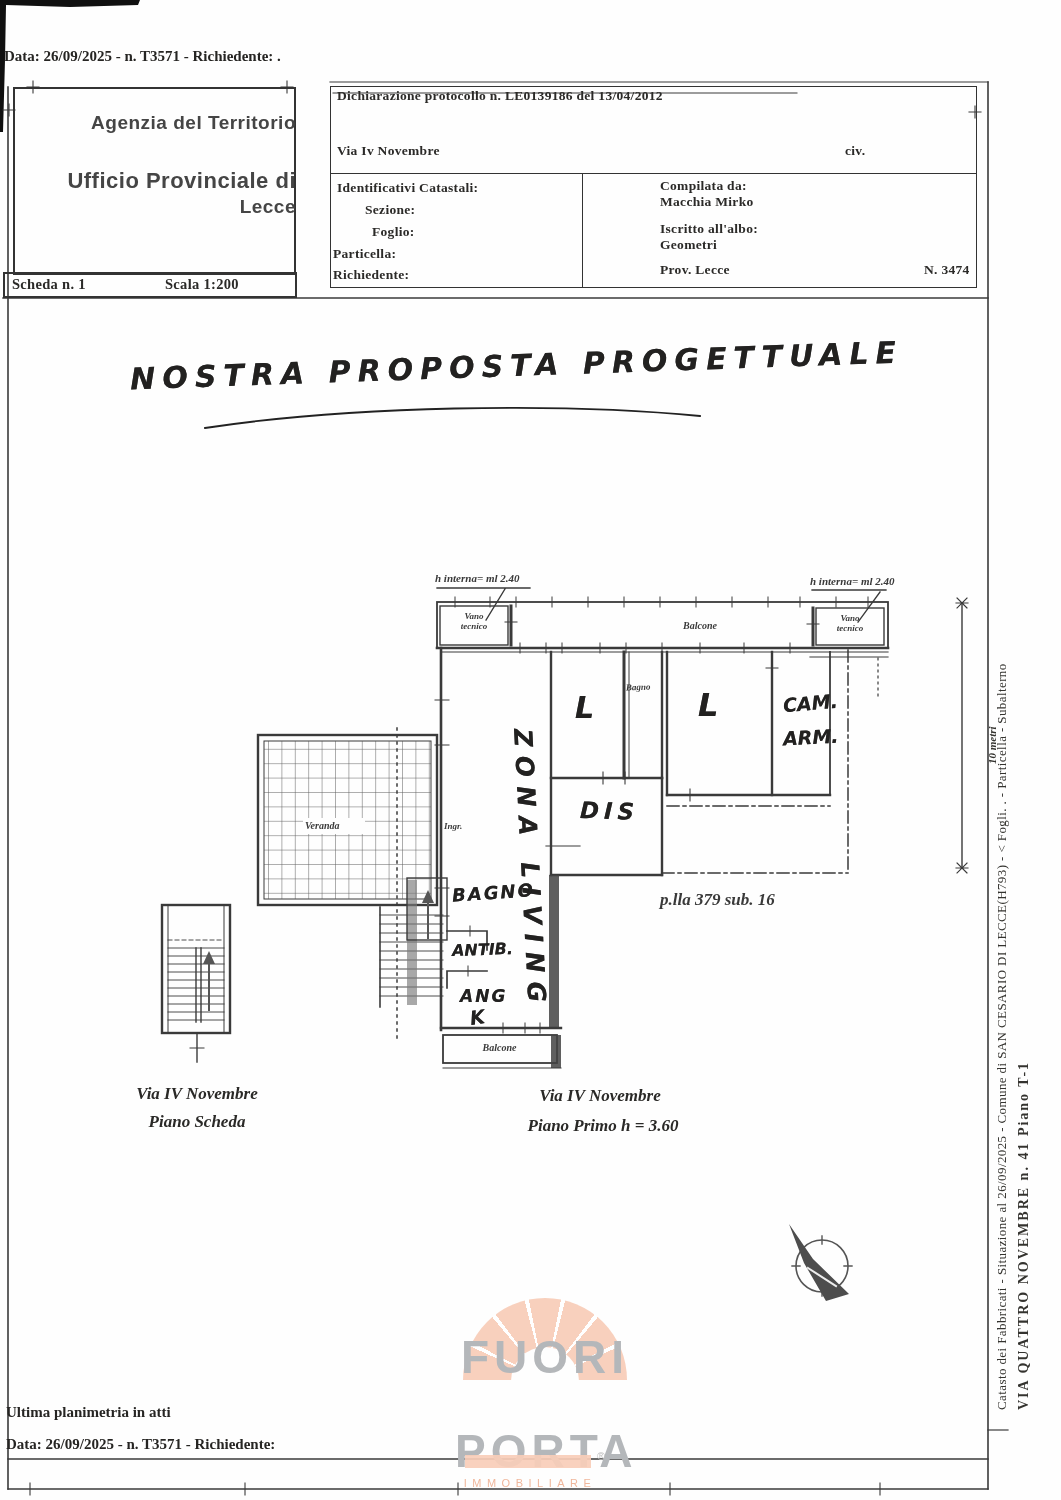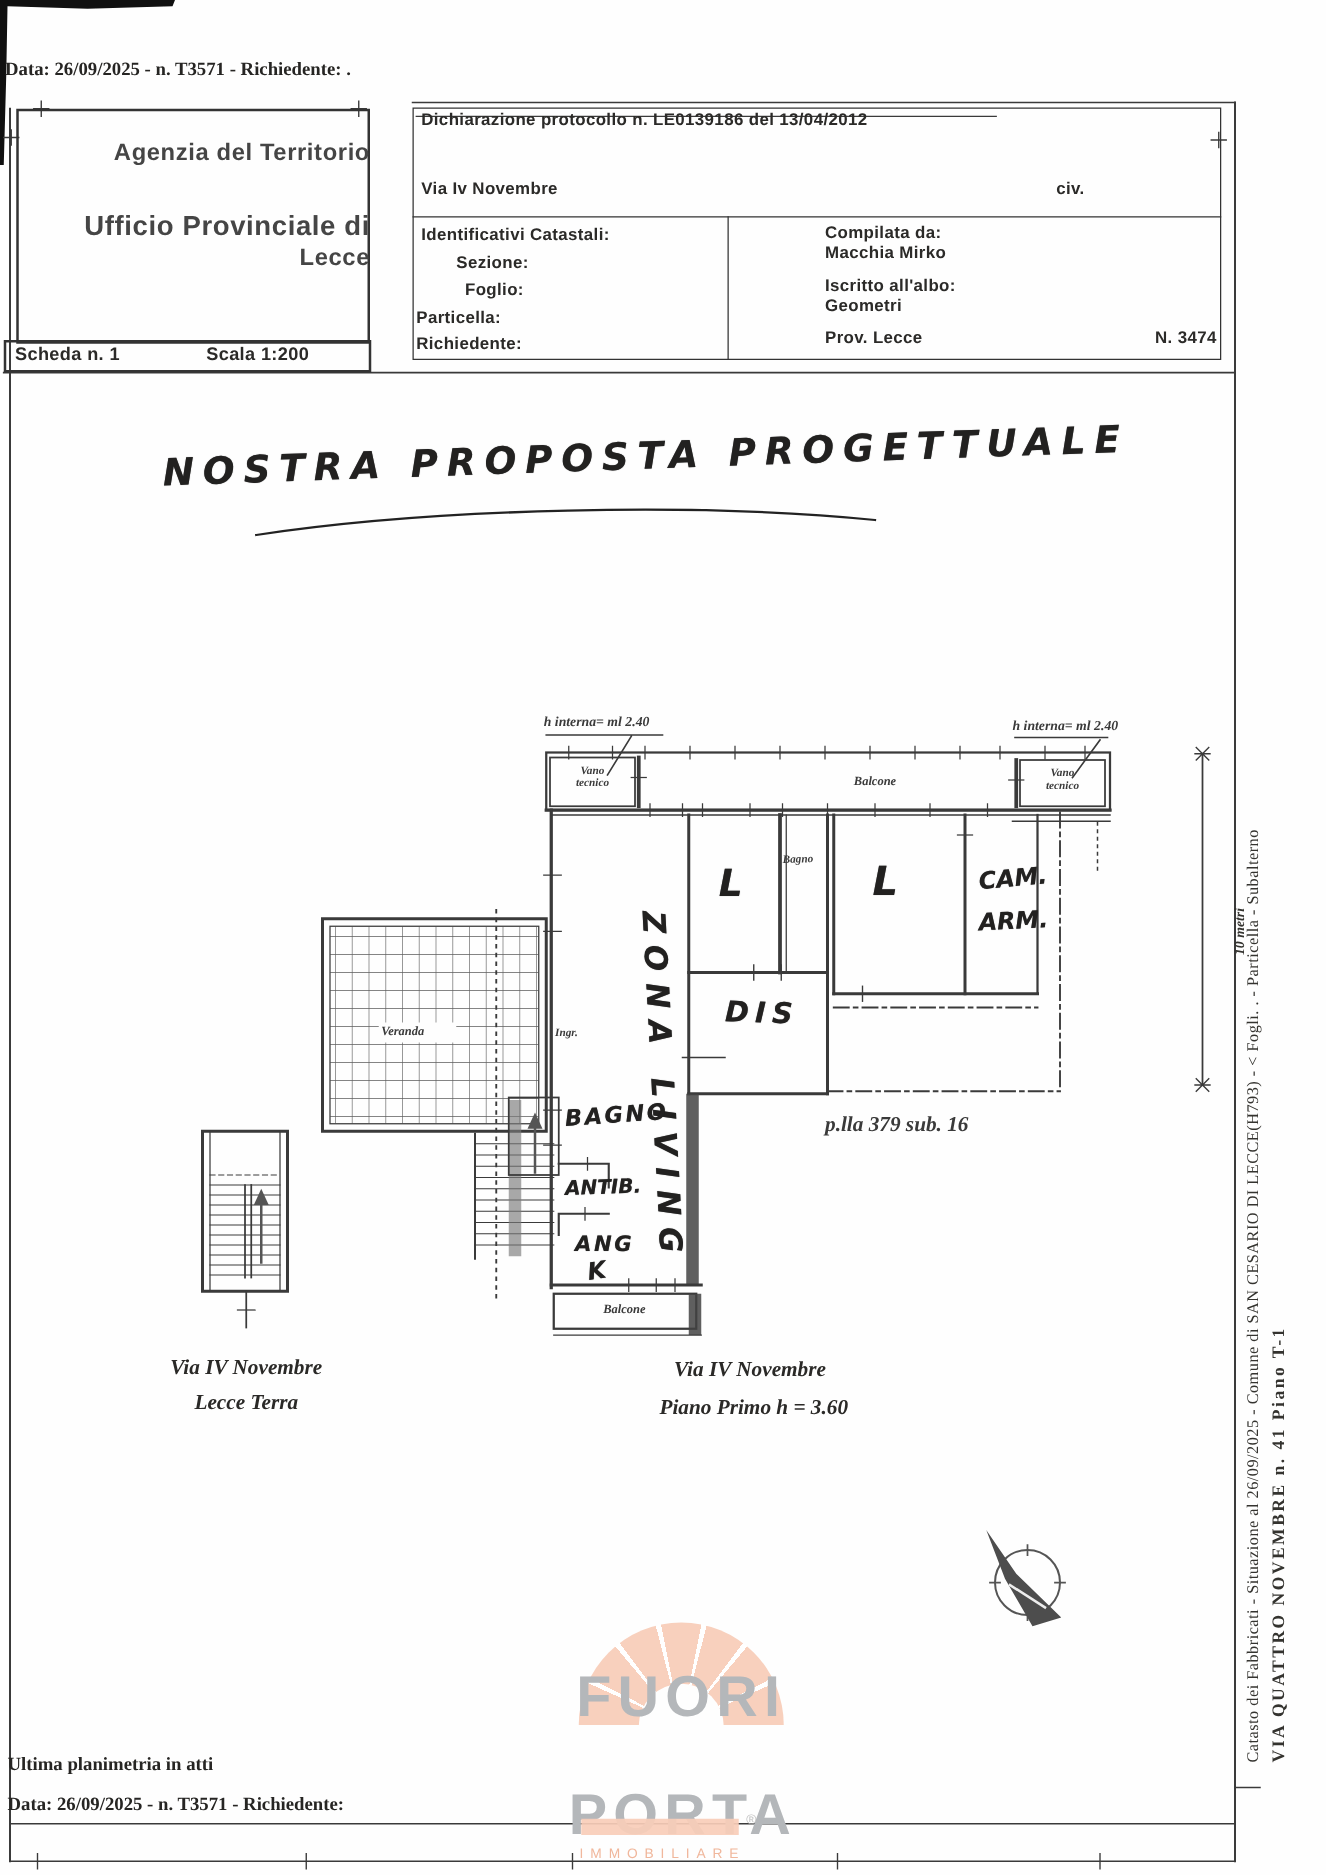--- a/index.html
+++ b/index.html
@@ -2,21 +2,21 @@
 <html><head>
 <meta charset="utf-8">
 <style>
   html,body{margin:0;padding:0;background:#e8e8e8;}
   #sheet{position:relative;width:1061px;height:1500px;background:#fefefe;overflow:hidden;
          font-family:"Liberation Serif",serif;color:#2e2d2b;}
   #sheet *{box-sizing:border-box;}
   .abs{position:absolute;}
   svg.layer{position:absolute;left:0;top:0;pointer-events:none;}
   
-  .mono{font-family:Liberation Sans, sans-serif;font-weight:700;
+  .mono{font-family:Liberation Serif, serif;font-weight:700;
         font-size:13.5px;color:#2b2a28;white-space:nowrap;letter-spacing:.3px;}
   
   .agency{font-family:"Liberation Sans","DejaVu Sans",sans-serif;font-weight:700;color:#454545;
           text-align:right;width:283px;left:13px;letter-spacing:.5px;white-space:nowrap;}
   
   .serifb{font-weight:700;font-size:15px;white-space:nowrap;color:#262523;}
   .cap{font-weight:700;font-style:italic;font-size:17px;text-align:center;white-space:nowrap;color:#2a2927;}
   
   .plab{font-weight:700;font-style:italic;color:#3a3a3a;white-space:nowrap;}
   
@@ -233,21 +233,21 @@
   <div class="abs hand" style="left:460px;top:986px;font-size:17px;letter-spacing:2px;">ANG</div>
   <div class="abs hand" style="left:470px;top:1006px;font-size:19px;transform:rotate(-8deg);">K</div>
 
   <div class="abs plab" style="left:444px;top:821px;font-size:9px;">Ingr.</div>
   <div class="abs plab" style="left:305px;top:820px;font-size:10px;">Veranda</div>
   <div class="abs plab" style="left:462px;top:1042px;width:75px;text-align:center;font-size:10px;">Balcone</div>
   <div class="abs plab" style="left:660px;top:890px;font-size:17px;">p.lla 379 sub. 16</div>
   <div class="abs plab vrot margin-txt" style="left:986px;top:764px;font-size:11px;">10 metri</div>
 
   <div class="abs cap" style="left:117px;top:1084px;width:160px;">Via IV Novembre</div>
-  <div class="abs cap" style="left:117px;top:1112px;width:160px;">Lecce Terra</div>
+  <div class="abs cap" style="left:117px;top:1112px;width:160px;">Piano Scheda</div>
   <div class="abs cap" style="left:500px;top:1086px;width:200px;">Via IV Novembre</div>
   <div class="abs cap" style="left:488px;top:1116px;width:230px;">Piano Primo h = 3.60</div>
 
   <div class="abs vrot margin-txt" style="left:994px;top:1410px;font-size:13px;letter-spacing:.4px;">Catasto dei Fabbricati - Situazione al 26/09/2025 - Comune di SAN CESARIO DI LECCE(H793) - &lt;  Fogli. .  - Particella     - Subalterno</div>
   <div class="abs vrot margin-txt" style="left:1016px;top:1410px;font-size:14px;letter-spacing:2px;font-weight:700;">VIA QUATTRO NOVEMBRE n. 41 Piano T-1</div>
 
   <div class="abs serifb" style="left:6px;top:1404px;">Ultima planimetria in atti</div>
   <div class="abs serifb" style="left:6px;top:1436px;">Data: 26/09/2025 - n. T3571 - Richiedente:</div>
 
 </div>

